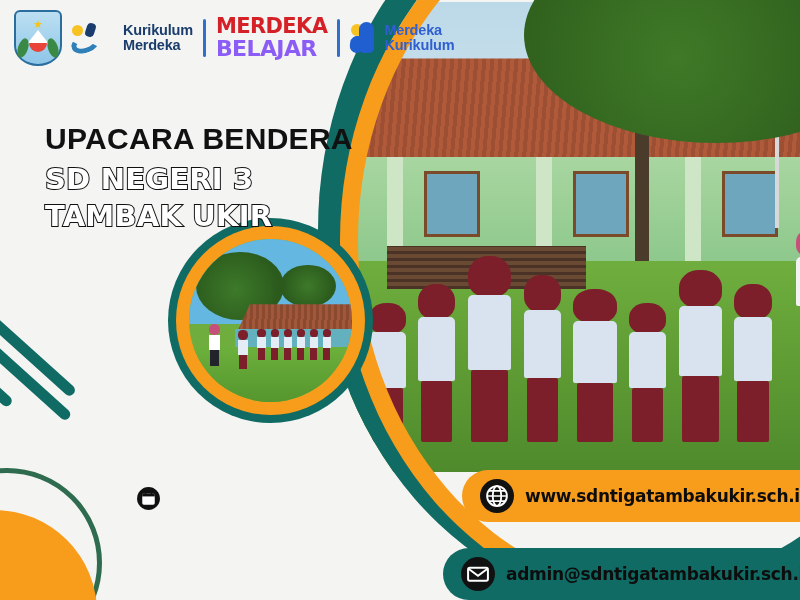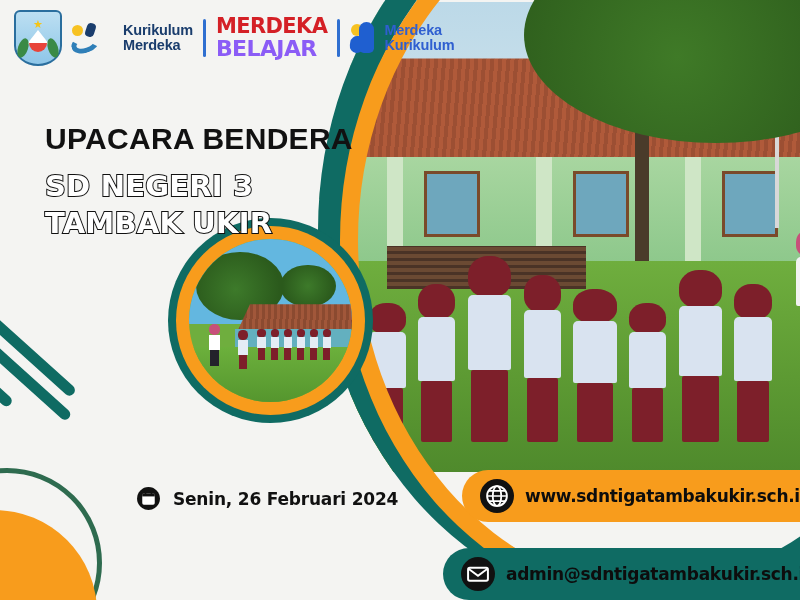--- a/index.html
+++ b/index.html
@@ -207,21 +207,21 @@
     border-radius:9px 0 9px 9px;transform:rotate(8deg);}
   .mm-txt{font-size:14.5px;font-weight:700;color:#2f5fd0;line-height:1.06;letter-spacing:-.2px;}
 
   
   .t1{
     position:absolute;left:45px;top:122px;z-index:25;
     font-size:30px;font-weight:800;color:#111;letter-spacing:.3px;
     font-family:Liberation Sans, sans-serif;
   }
   .t2{
-    position:absolute;left:45px;top:168px;z-index:25;
+    position:absolute;left:45px;top:161px;z-index:25;
     font-size:29px;font-weight:800;line-height:1.28;
     letter-spacing:.2px;color:#fff;
     font-family:"DejaVu Sans", sans-serif;
     -webkit-text-stroke:2px #111;
     paint-order:stroke fill;
     max-width:330px;
   }
 
   
   .meta{position:absolute;left:136px;top:486px;z-index:25;}
@@ -432,21 +432,20 @@
 
   <div class="meta">
     <div class="meta-row">
       <svg class="ic" viewBox="0 0 24 24">
         <circle cx="12" cy="12" r="11" fill="#111"></circle>
         <rect x="6" y="7" width="12" height="11" rx="1.6" fill="#fff"></rect>
         <rect x="6" y="7" width="12" height="3" fill="#111"></rect>
         <rect x="8.3" y="5" width="1.6" height="3.4" rx=".8" fill="#111"></rect>
         <rect x="14.1" y="5" width="1.6" height="3.4" rx=".8" fill="#111"></rect>
       </svg>
-      <span class="meta-txt">Senin, 26 Februari 2024</span>
     </div>
   </div>
 
   <div class="pill pill-web">
     <svg class="pill-ic" viewBox="0 0 24 24">
       <circle cx="12" cy="12" r="12" fill="#111"></circle>
       <circle cx="12" cy="12" r="7" fill="none" stroke="#fff" stroke-width="1.3"></circle>
       <ellipse cx="12" cy="12" rx="3" ry="7" fill="none" stroke="#fff" stroke-width="1.3"></ellipse>
       <path d="M5 12h14M6.3 8.4h11.4M6.3 15.6h11.4" stroke="#fff" stroke-width="1.2"></path>
     </svg>

